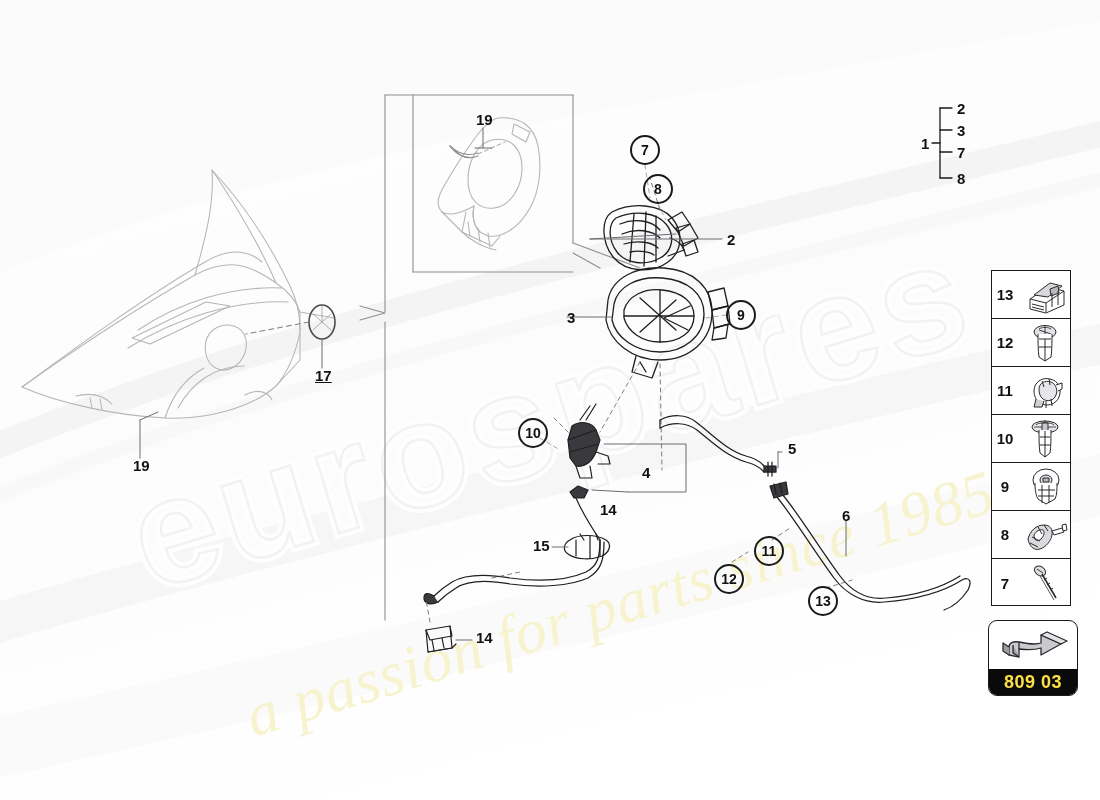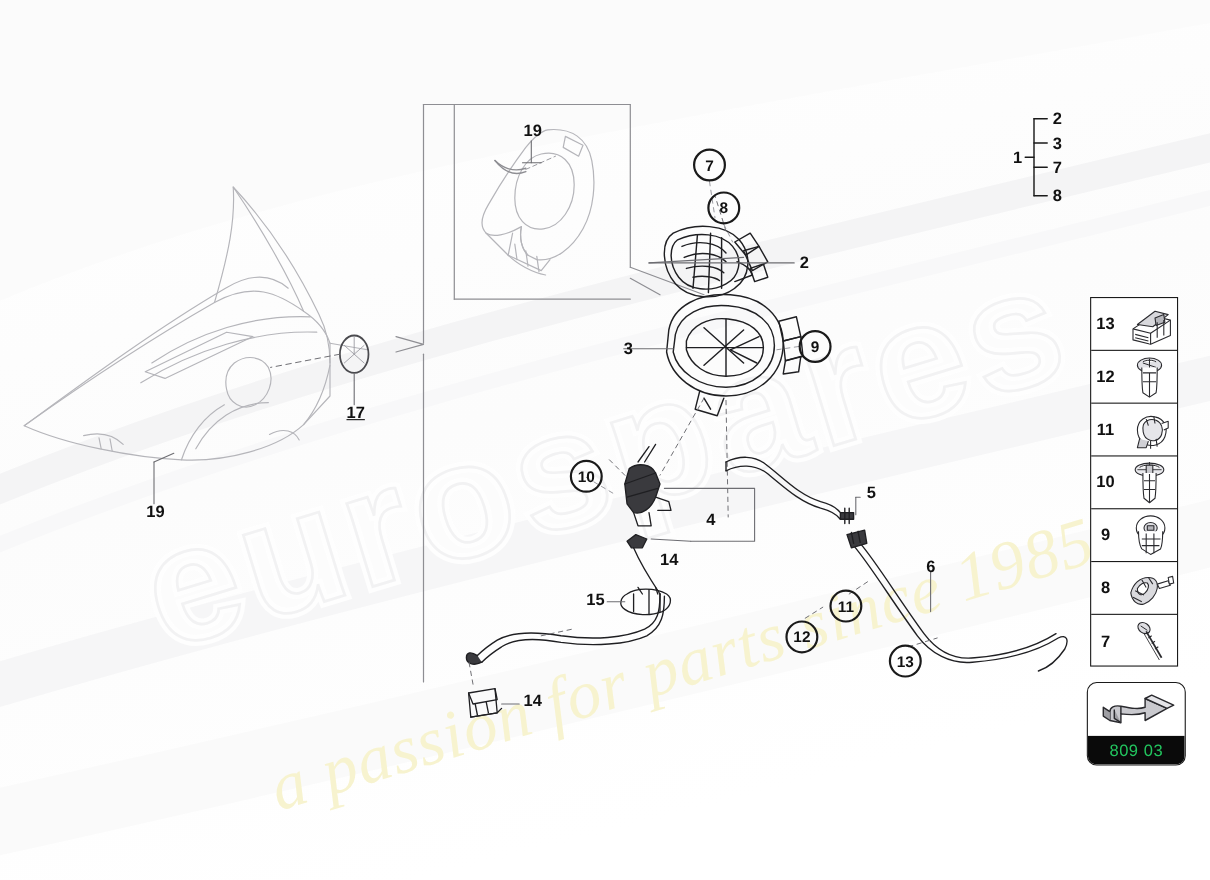--- a/index.html
+++ b/index.html
@@ -54,23 +54,23 @@
   .lart{flex:1 1 auto;height:100%;position:relative;}
   
   #badge{
     position:absolute;left:988px;top:620px;width:90px;height:76px;
     border:1.6px solid #1a1a1a;border-radius:9px;
     box-sizing:border-box;overflow:hidden;background:#fff;
   }
   #badge .bico{height:48px;position:relative;}
   #badge .bbar{
     position:absolute;left:0;right:0;bottom:0;height:26px;
-    background:#0a0a0a;color:#22c55e;
+    background:#0a0a0a;color:#fde047;
     display:flex;align-items:center;justify-content:center;
-    font-weight:normal;font-size:15px;letter-spacing:0.5px;
+    font-weight:bold;font-size:18px;letter-spacing:0.5px;
   }
 </style>
 </head>
 <body>
 
 <div id="stage">
 
   <svg class="layer" viewBox="0 0 1100 800">
     <defs>
       <linearGradient id="bgFade" x1="0" y1="0" x2="0.35" y2="1">

